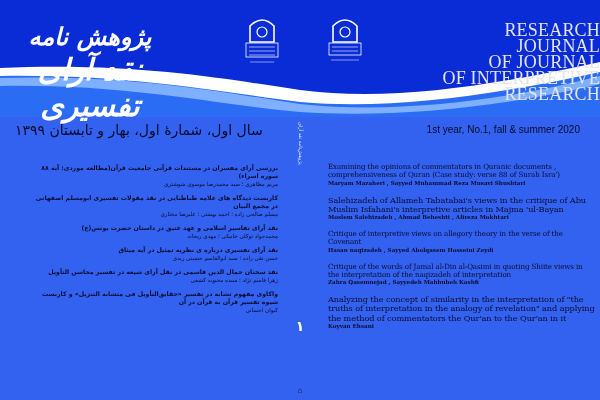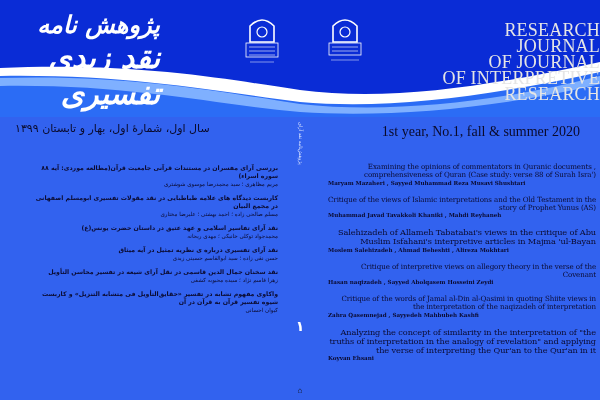--- a/index.html
+++ b/index.html
@@ -1,35 +1,35 @@
 <!DOCTYPE html>
 <html><head>
   <meta charset="utf-8">
   <style>
     html, body { margin: 0; padding: 0; }
     body { width: 600px; height: 400px; overflow: hidden; background: #3160f0; position: relative; font-family: "Liberation Serif", serif; }
     .cover { position: absolute; left: 0; top: 0; width: 600px; height: 400px; background: #3262ef; overflow: hidden; }
     .header { position: absolute; left: 0; top: 0; width: 600px; height: 100px; background: #0a2cd6; }
     .wave { position: absolute; left: 0; top: 62px; width: 600px; height: 55px; }
     .title-en { position: absolute; left: 440px; top: 22px; width: 160px; text-align: right; color: #e5e5e5; font-family: "Liberation Serif", serif; font-size: 18px; line-height: 16px; letter-spacing: 0.2px; }
-    .title-fa { position: absolute; left: 20px; top: 10px; width: 140px; text-align: right; color: #ffffff; font-family: "DejaVu Serif", serif; font-style: italic; font-weight: bold; direction: rtl; }
+    .title-fa { position: absolute; left: 20px; top: 22px; width: 140px; text-align: center; color: #ffffff; font-family: "DejaVu Serif", serif; font-style: italic; font-weight: bold; direction: rtl; }
     .title-fa .l1 { font-size: 24px; line-height: 30px; display: block; }
     .title-fa .l2 { font-size: 30px; line-height: 36px; display: block; }
     .logo { position: absolute; width: 40px; height: 56px; }
     .logo.right { left: 325px; top: 12px; }
     .logo.left { left: 242px; top: 12px; }
-    .issue-en { position: absolute; right: 20px; top: 124px; color: #0a0a2a; font-family: Liberation Serif, serif; font-size: 14px; }
-    .issue-fa { position: absolute; left: 15px; top: 122px; color: #0a0a2a; font-family: "DejaVu Sans", sans-serif; font-size: 11px; direction: rtl; }
+    .issue-en { position: absolute; right: 20px; top: 124px; color: #0a0a2a; font-family: Liberation Sans, sans-serif; font-size: 10px; }
+    .issue-fa { position: absolute; left: 15px; top: 122px; color: #0a0a2a; font-family: "DejaVu Sans", sans-serif; font-size: 14px; direction: rtl; }
     .spine { position: absolute; left: 288px; top: 100px; width: 24px; height: 300px; }
     .spine-text { position: absolute; left: 296px; top: 122px; width: 8px; height: 60px; color: #d8e2ff; font-size: 5px; writing-mode: vertical-rl; font-family: "DejaVu Sans", sans-serif; overflow: hidden; }
     .spine-num { position: absolute; left: 291px; top: 318px; width: 18px; text-align: center; color: #ffffff; font-size: 14px; font-weight: bold; font-family: "DejaVu Sans", sans-serif; }
     .spine-logo { position: absolute; left: 294px; top: 386px; width: 12px; height: 10px; color: #111; font-size: 8px; text-align: center; }
     .toc-en { position: absolute; left: 328px; top: 163px; width: 268px; color: #0b0b30; }
     .toc-en .art { margin-bottom: 9px; }
-    .toc-en .t { font-family: "DejaVu Serif", serif; font-size: 7.1px; line-height: 8.3px; letter-spacing: -0.1px; text-align: right; }
+    .toc-en .t { font-family: "DejaVu Serif", serif; font-size: 7.1px; line-height: 8.3px; letter-spacing: -0.1px; }
     .toc-en .a { font-family: "DejaVu Serif", serif; font-size: 5.6px; line-height: 7px; font-weight: bold; }
     .toc-en .art.big .t { font-size: 8.2px; line-height: 9.2px; }
     .toc-fa { position: absolute; left: 28px; top: 164px; width: 250px; direction: rtl; text-align: right; color: #0b0b30; font-family: "DejaVu Sans", sans-serif; }
     .toc-fa .t { font-size: 6.2px; font-weight: bold; line-height: 8px; }
     .toc-fa .a { font-size: 5.6px; line-height: 8px; margin-bottom: 6px; }
   </style>
 </head>
 <body>
 
 <div class="cover">
@@ -60,54 +60,50 @@
 
   <div class="title-en">
     <div>RESEARCH JOURNAL</div>
     <div>OF JOURNAL</div>
     <div>OF INTERPRETIVE</div>
     <div>RESEARCH</div>
   </div>
 
   <div class="title-fa">
     <span class="l1">پژوهش نامه</span>
-    <span class="l2">نقد زیدی تفسیری</span>
+    <span class="l2">نقد آرای تفسیری</span>
   </div>
 
   <div class="issue-en">1st year, No.1, fall &amp; summer 2020</div>
   <div class="issue-fa">سال اول، شمارهٔ اول، بهار و تابستان ۱۳۹۹</div>
 
   <div class="spine"></div>
   <div class="spine-text">پژوهش‌نامه نقد آرای تفسیری</div>
   <div class="spine-num">۱</div>
   <div class="spine-logo">⌂</div>
 
   <div class="toc-en">
     <div class="art">
       <div class="t">Examining the opinions of commentators in Quranic documents , comprehensiveness of Quran (Case study: verse 88 of Surah Isra')</div>
       <div class="a">Maryam Mazaheri , Sayyed Muhammad Reza Musavi Shushtari</div>
     </div>
-    <div class="art">
-      <div class="t">Critique of the views of Islamic interpretations and the Old Testament in the story of Prophet Yunus (AS)</div>
-      <div class="a">Muhammad Javad Tavakkoli Khaniki , Mahdi Reyhaneh</div>
-    </div>
     <div class="art big">
       <div class="t">Salehizadeh of Allameh Tabatabai's views in the critique of Abu Muslim Isfahani's interpretive articles in Majma 'ul-Bayan</div>
       <div class="a">Moslem Salehizadeh , Ahmad Beheshti , Alireza Mokhtari</div>
     </div>
     <div class="art">
       <div class="t">Critique of interpretive views on allegory theory in the verse of the Covenant</div>
       <div class="a">Hasan naqizadeh , Sayyed Abolqasem Hosseini Zeydi</div>
     </div>
     <div class="art">
       <div class="t">Critique of the words of Jamal al-Din al-Qasimi in quoting Shiite views in the interpretation of the naqizadeh of interpretation</div>
       <div class="a">Zahra Qasemnejad , Sayyedeh Mahbubeh Kashfi</div>
     </div>
     <div class="art big">
-      <div class="t">Analyzing the concept of similarity in the interpretation of "the truths of interpretation in the analogy of revelation" and applying the verse of interpreting the Qur'an to the Qur'an in it</div>
+      <div class="t">Analyzing the concept of similarity in the interpretation of "the truths of interpretation in the analogy of revelation" and applying the method of commentators the Qur'an to the Qur'an in it</div>
       <div class="a">Koyvan Ehsani</div>
     </div>
   </div>
 
   <div class="toc-fa">
     <div class="t">بررسی آرای مفسران در مستندات قرآنی جامعیت قرآن(مطالعه موردی: آیه ۸۸ سوره اسراء)</div>
     <div class="a">مریم مظاهری ؛ سید محمدرضا موسوی شوشتری</div>
     <div class="t">کاربست دیدگاه های علامه طباطبایی در نقد مقولات تفسیری ابومسلم اصفهانی در مجمع البیان</div>
     <div class="a">مسلم صالحی زاده ؛ احمد بهشتی ؛ علیرضا مختاری</div>
     <div class="t">نقد آرای تفاسیر اسلامی و عهد عتیق در داستان حضرت یونس(ع)</div>

